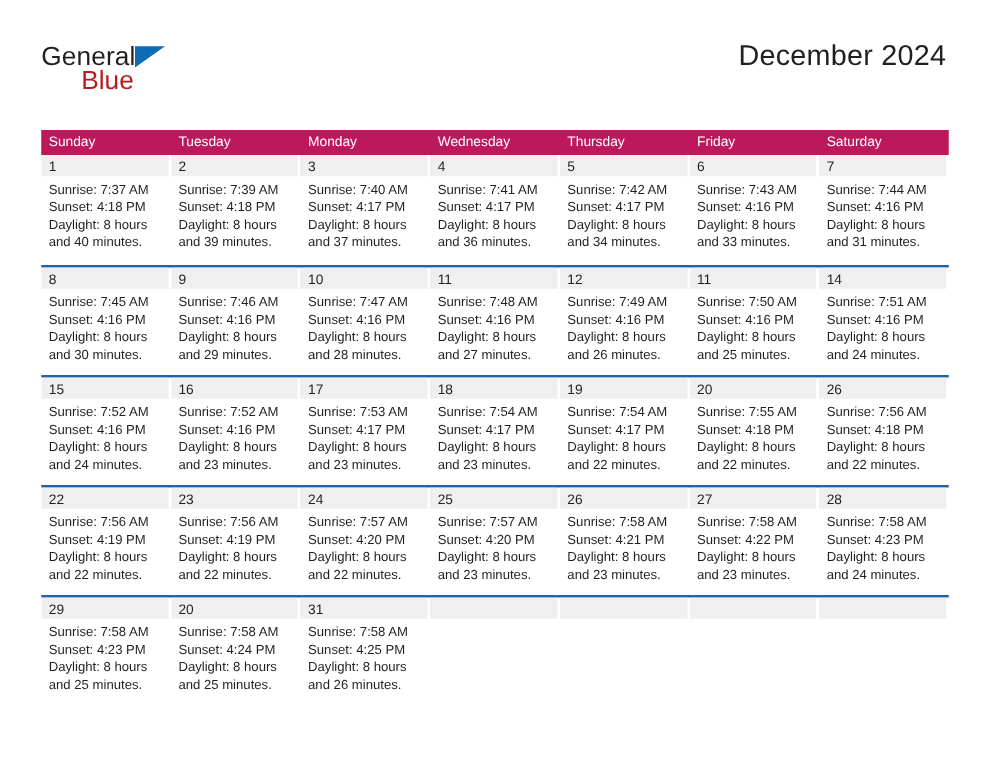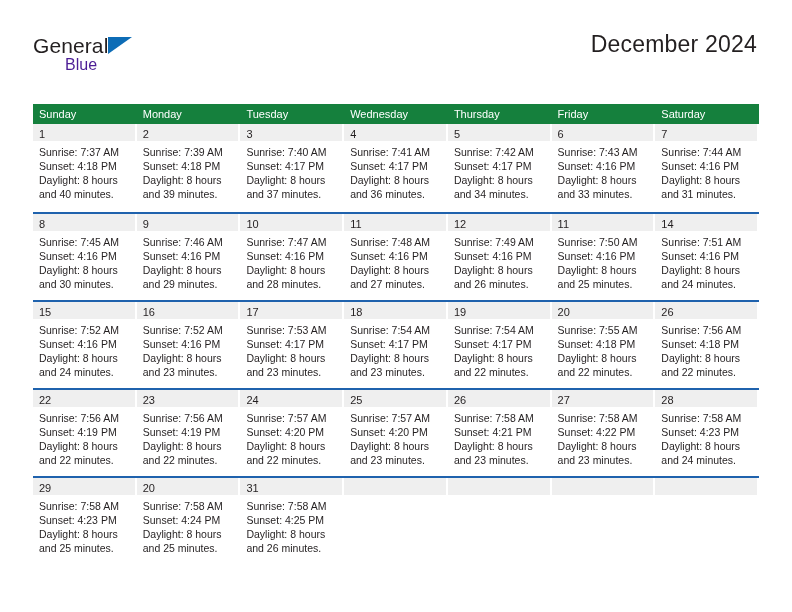--- a/index.html
+++ b/index.html
@@ -55,22 +55,22 @@
     border-bottom: 17px solid transparent;
     margin-left: 0px;
     margin-bottom: 2px;
   }
   .brand-row2 {
     text-align: left;
     padding-left: 32px;
     margin-top: -2px;
   }
   .brand-blue {
-    font-size: 16px;
-    color: #4c1d95;
+    font-size: 21px;
+    color: #b91c1c;
     line-height: 22px;
   }
 
   .title-block {
     text-align: right;
   }
   .cal-title {
     font-size: 23px;
     font-weight: normal;
     color: #231f20;
@@ -87,21 +87,21 @@
   
   .calendar {
     position: absolute;
     left: 33px;
     top: 104px;
     width: 726px;
   }
 
   .weekday-head {
     display: flex;
-    background: #15803d;
+    background: #be185d;
     height: 20px;
   }
   .weekday-cell {
     flex: 1 1 0;
     color: #ffffff;
     font-size: 11px;
     line-height: 20px;
     padding-left: 6px;
     box-sizing: border-box;
     white-space: nowrap;
@@ -171,22 +171,22 @@
     <div class="title-block">
       <div class="cal-title">December 2024</div>
     </div>
 
   </div>
 
   <div class="calendar">
 
     <div class="weekday-head">
       <div class="weekday-cell">Sunday</div>
+      <div class="weekday-cell">Tuesday</div>
       <div class="weekday-cell">Monday</div>
-      <div class="weekday-cell">Tuesday</div>
       <div class="weekday-cell">Wednesday</div>
       <div class="weekday-cell">Thursday</div>
       <div class="weekday-cell">Friday</div>
       <div class="weekday-cell">Saturday</div>
     </div>
 
     <div class="week-row first">
       <div class="day-cell">
         <div class="day-number-band"><span class="day-number">1</span></div>
         <div class="day-info">

